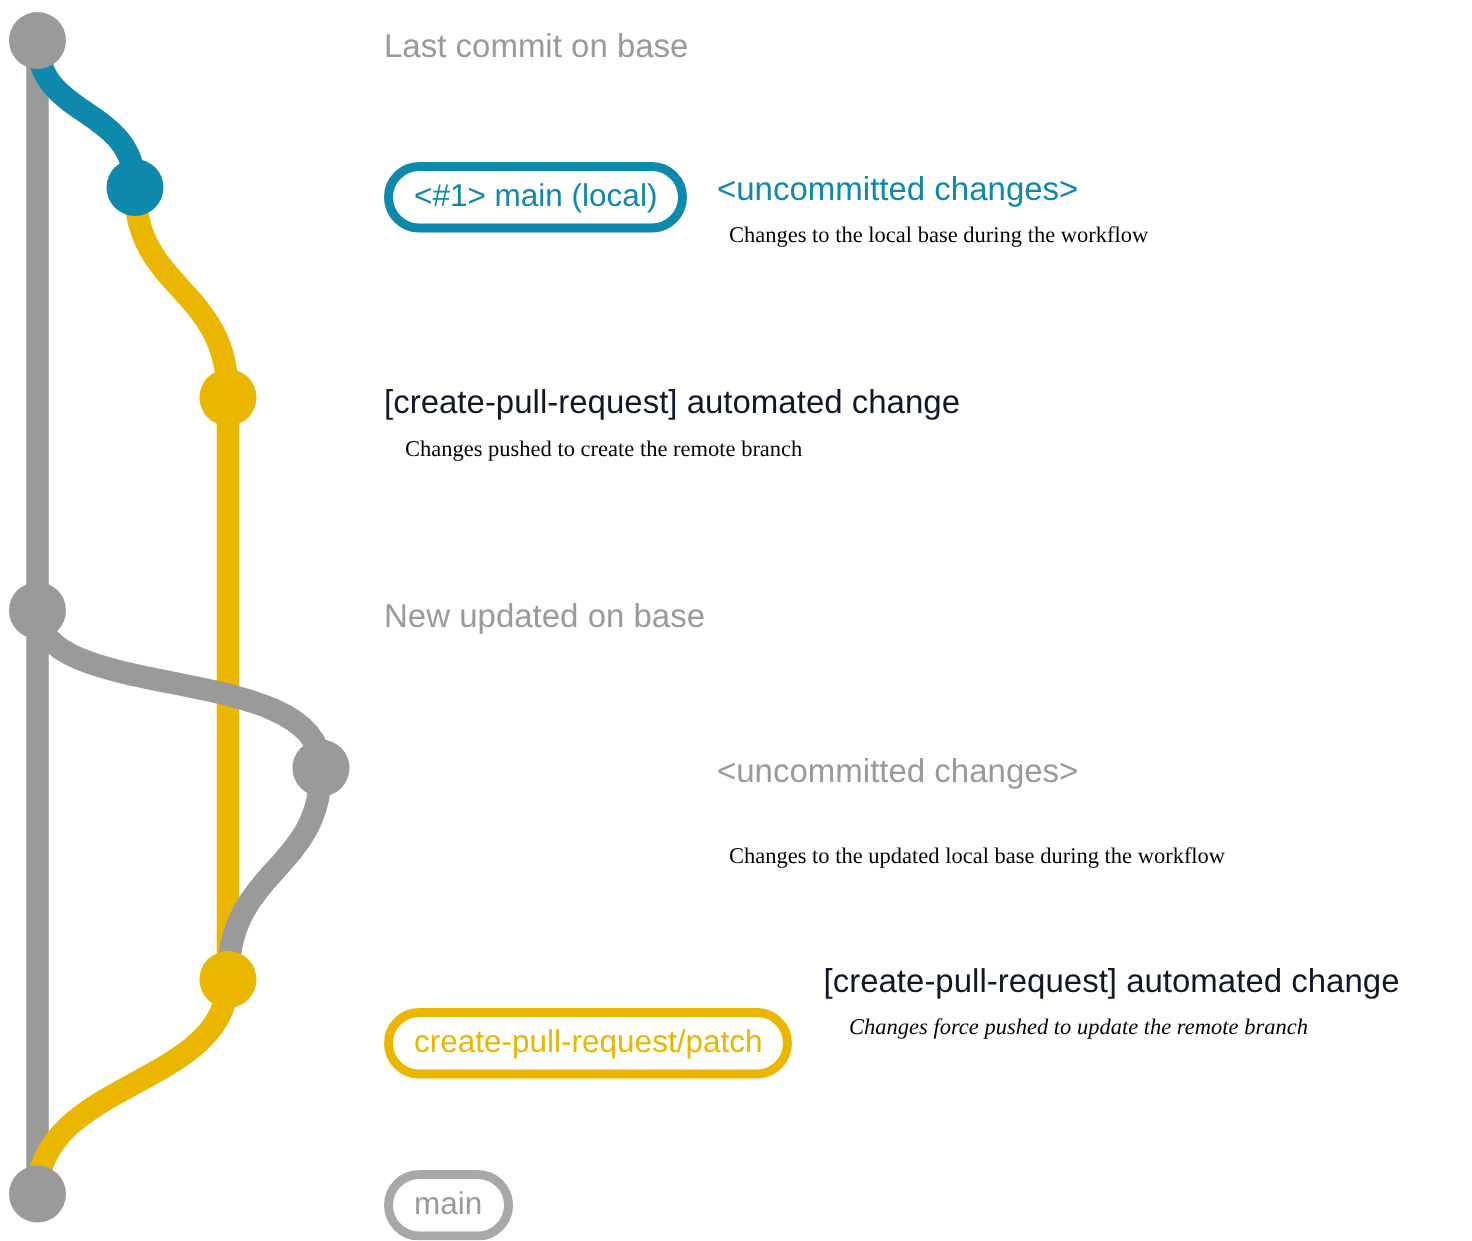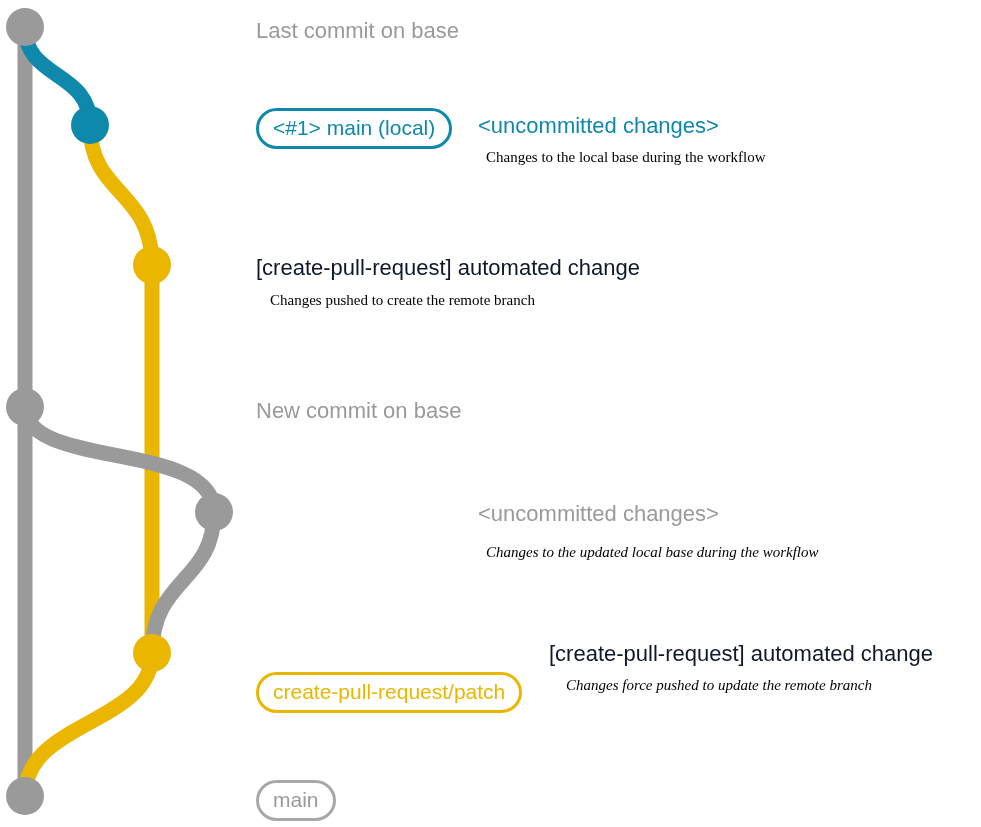--- a/index.html
+++ b/index.html
@@ -43,21 +43,21 @@
     color: #000000;
     white-space: nowrap;
   }
   .pill {
     position: absolute;
     display: inline-flex;
     align-items: center;
     justify-content: center;
     box-sizing: border-box;
     border-radius: 999px;
-    border: 3px solid #14b8a6;
+    border: 6px solid #14b8a6;
     color: #9a9a9a;
     background: #ffffff;
     font-family: "Liberation Sans", sans-serif;
     font-size: 21px;
     line-height: 21px;
     padding: 6px 14px 8px 14px;
     white-space: nowrap;
   }
   .pill.blue { border-color: #0e88ab; color: #0e88ab; }
   .pill.gold { border-color: #eab600; color: #eab600; }
@@ -95,24 +95,24 @@
 
   <div class="headline grey" style="left:256px; top:18px;">Last commit on base</div>
 
   <div class="pill blue" style="left:256px; top:108px;">&lt;#1&gt; main (local)</div>
   <div class="headline blue" style="left:478px; top:113px;">&lt;uncommitted changes&gt;</div>
   <div class="subline" style="left:486px; top:146px;">Changes to the local base during the workflow</div>
 
   <div class="headline gold" style="left:256px; top:255px;">[create-pull-request] automated change</div>
   <div class="subline" style="left:270px; top:289px;">Changes pushed to create the remote branch</div>
 
-  <div class="headline grey" style="left:256px; top:398px;">New commit on base</div>
+  <div class="headline grey" style="left:256px; top:398px;">New updated on base</div>
 
   <div class="headline grey" style="left:478px; top:501px;">&lt;uncommitted changes&gt;</div>
-  <div class="subline" style="left:486px; top:541px;font-style:italic;">Changes to the updated local base during the workflow</div>
+  <div class="subline" style="left:486px; top:560px;">Changes to the updated local base during the workflow</div>
 
   <div class="pill gold" style="left:256px; top:672px;">create-pull-request/patch</div>
   <div class="headline gold" style="left:549px; top:641px;">[create-pull-request] automated change</div>
   <div class="subline" style="left:566px; top:674px;font-style:italic;">Changes force pushed to update the remote branch</div>
 
   <div class="pill grey" style="left:256px; top:780px;">main</div>
 
 </div>
 
 </body></html>

